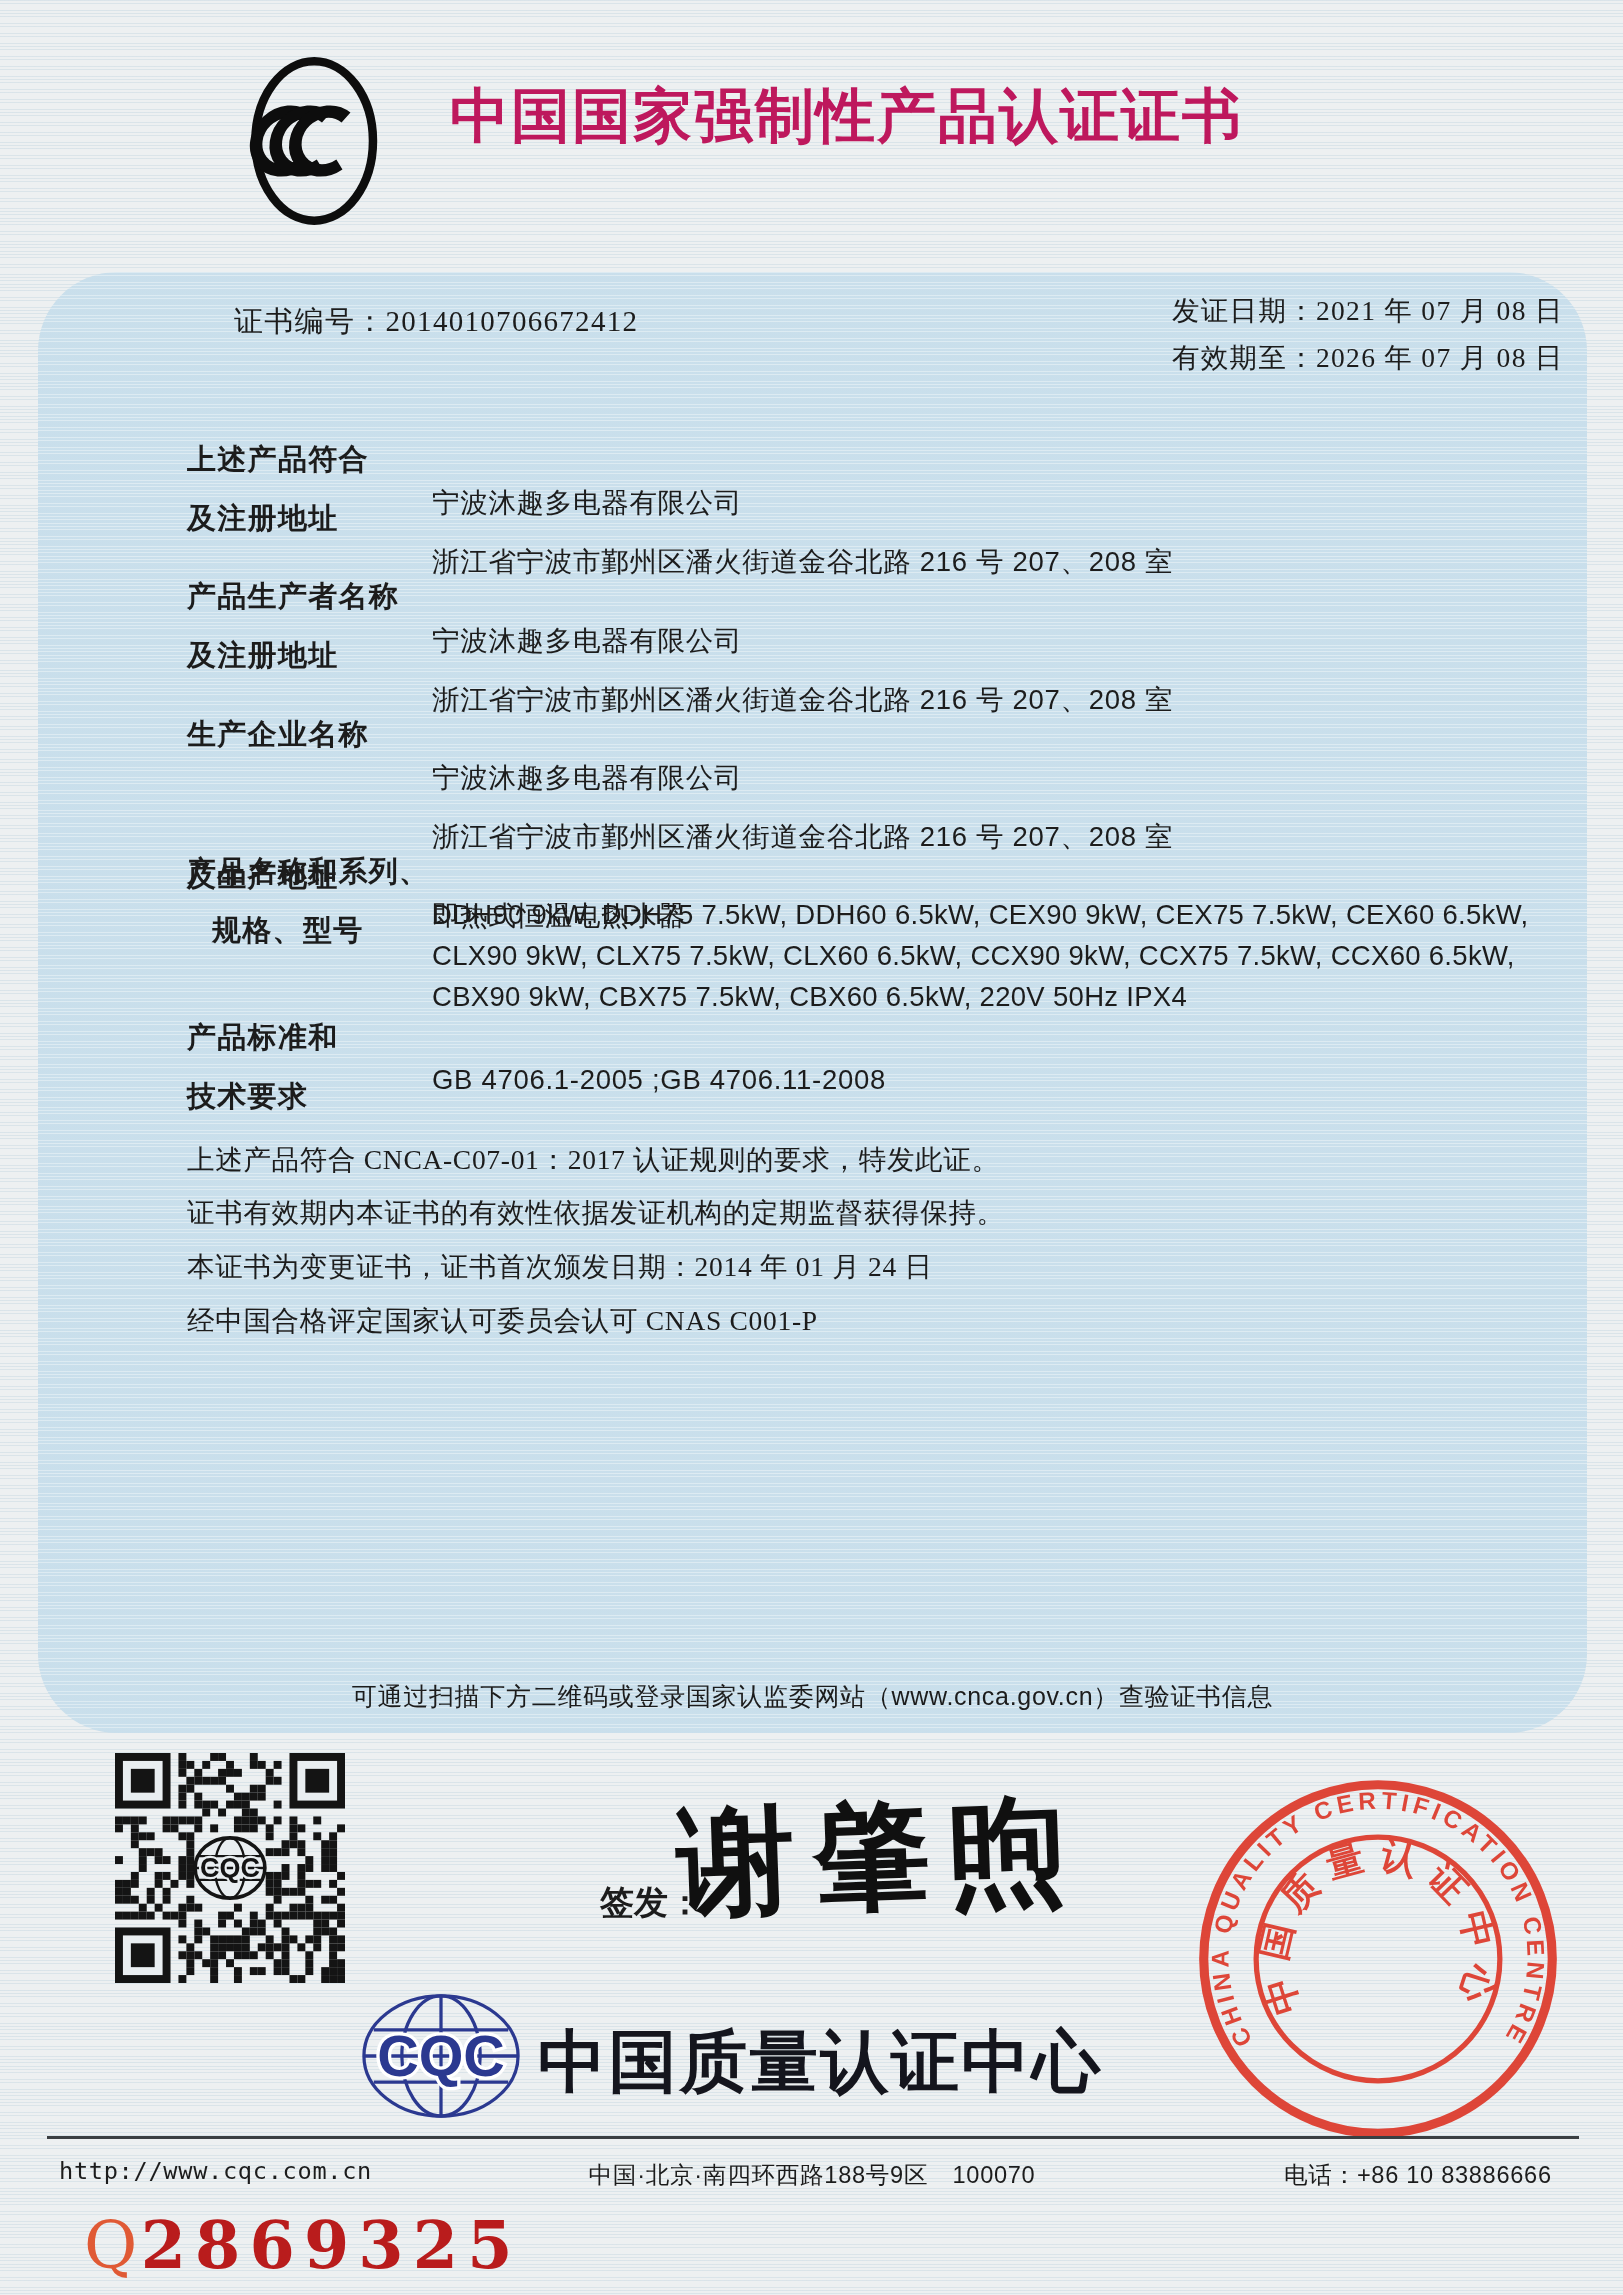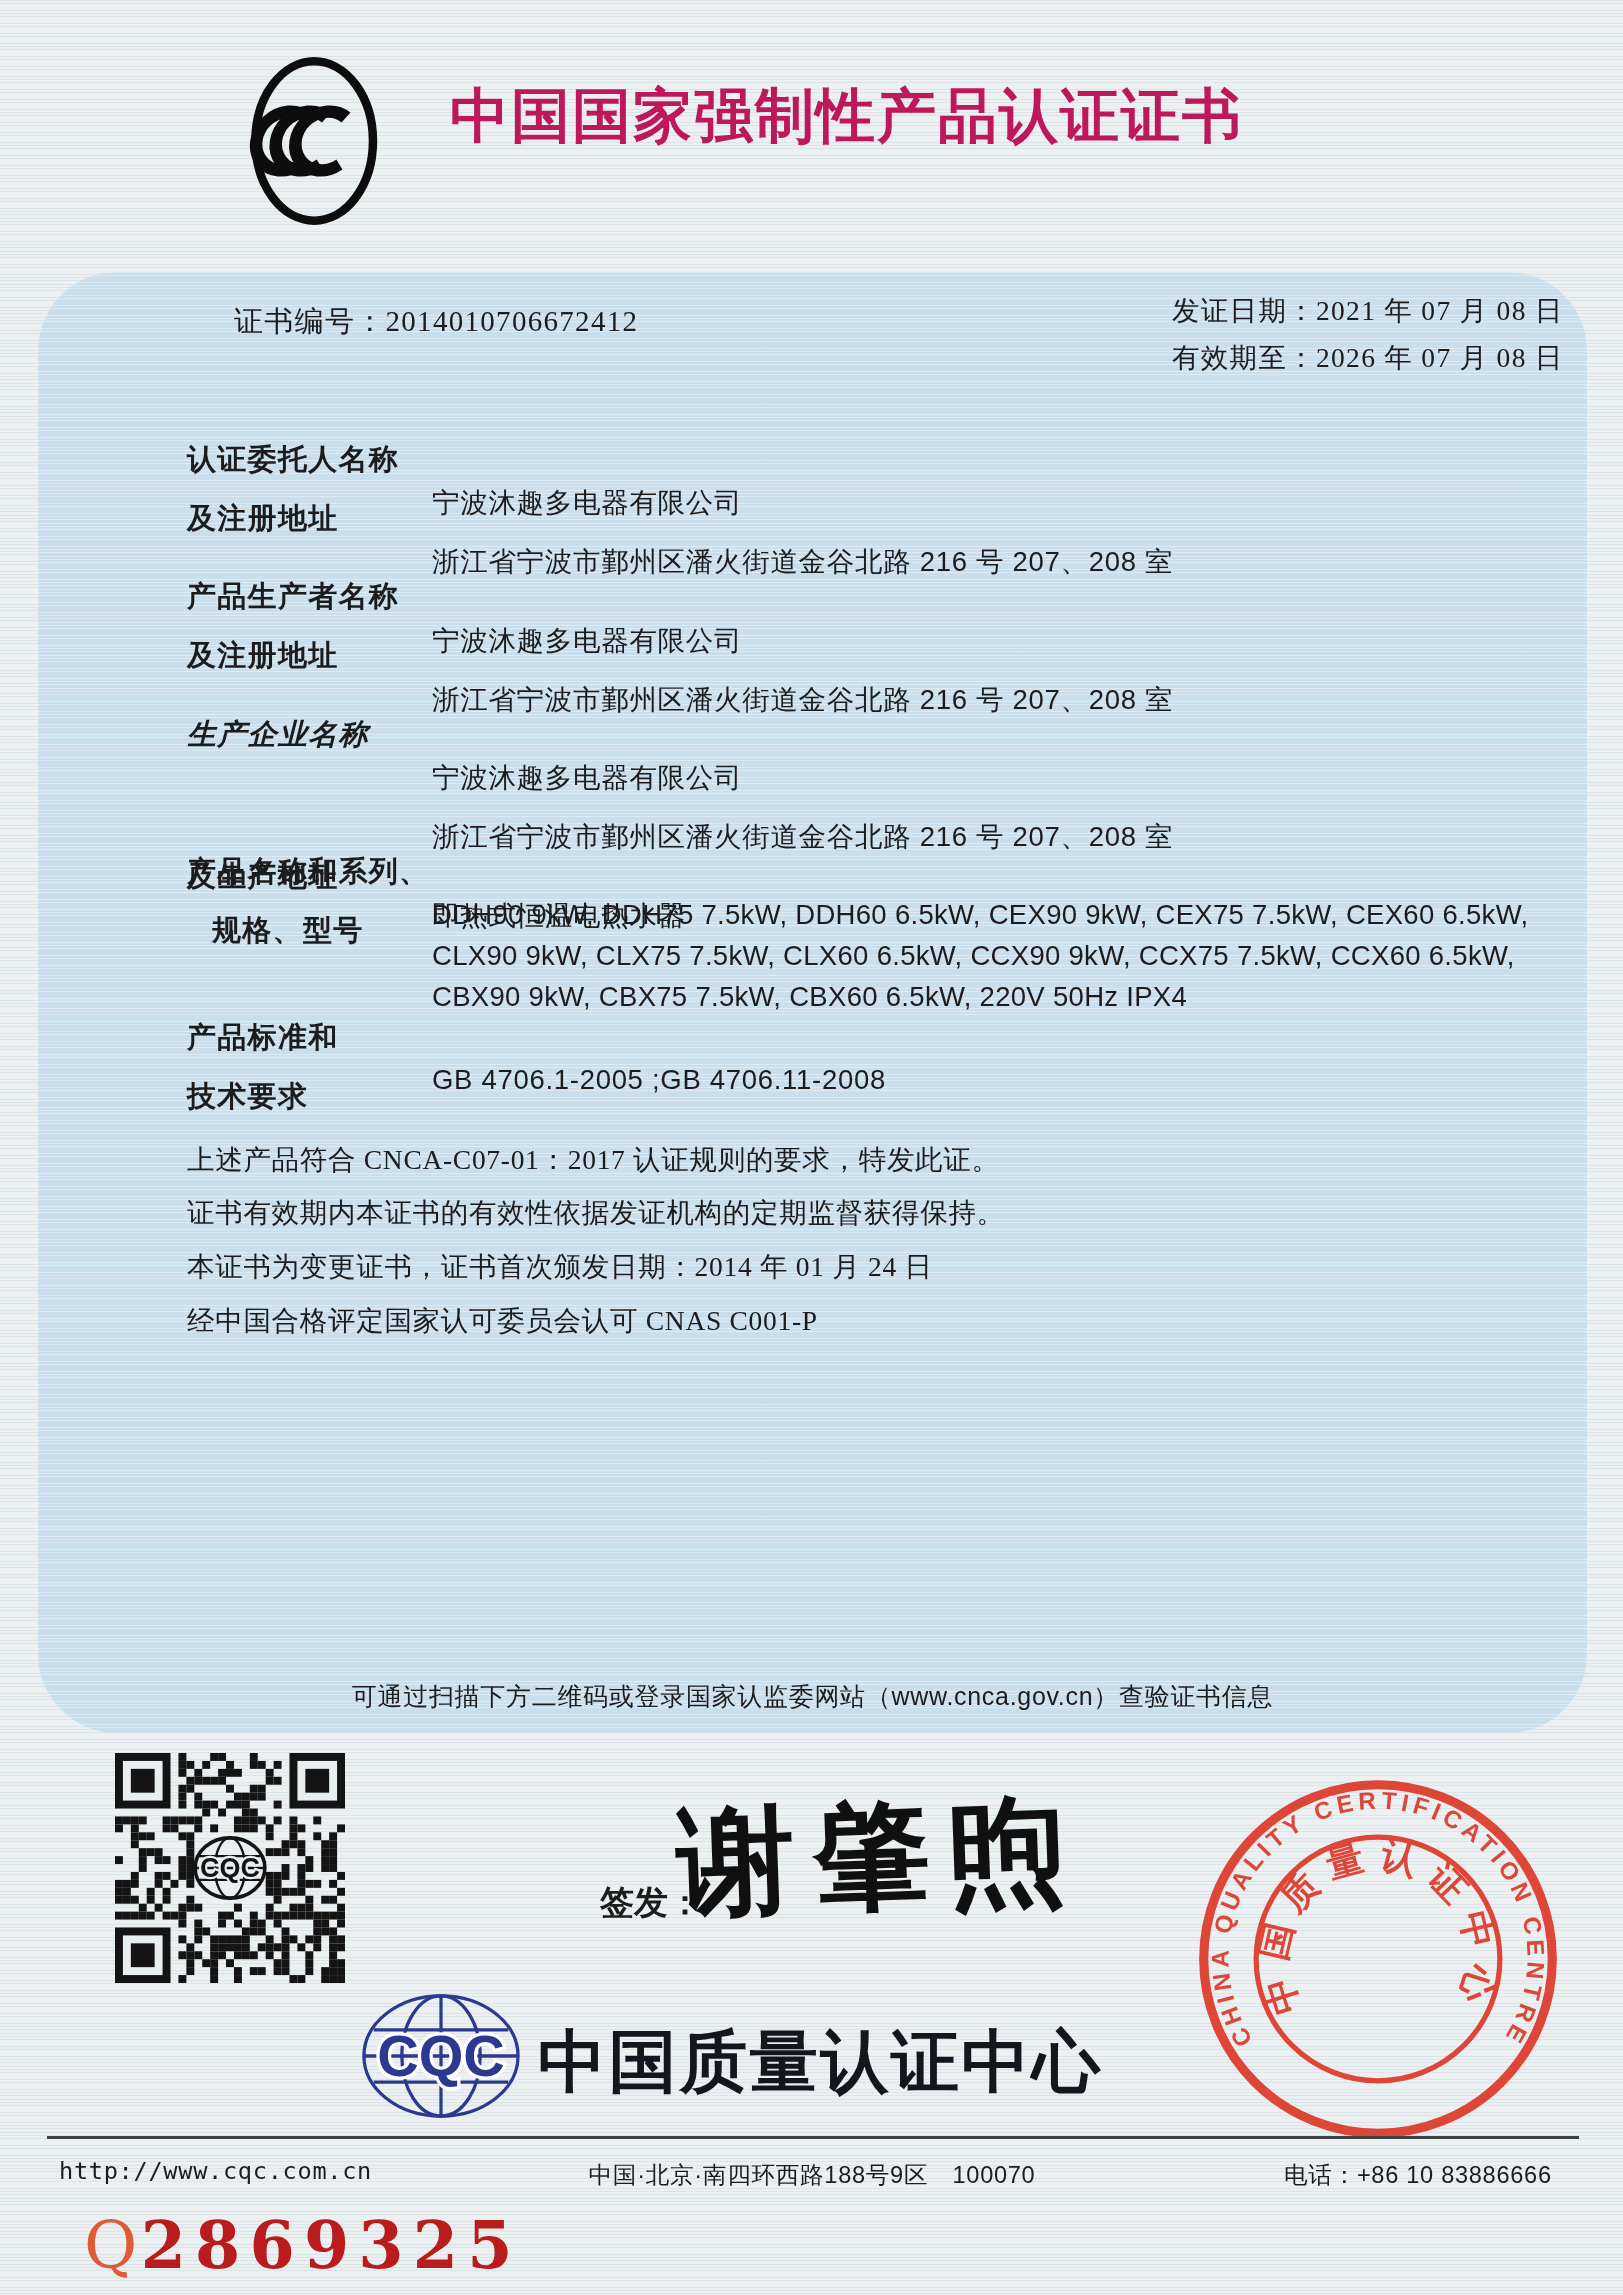--- a/index.html
+++ b/index.html
@@ -66,31 +66,31 @@
 <div class="abs kai certline" style="left:234px;top:302px;">
   <span>证书编号：</span><span>2014010706672412</span>
 </div>
 <div class="abs kai dateline" style="left:1172px;top:293px;">
   <span>发证日期：</span><span>2021 年 07 月 08 日</span>
 </div>
 <div class="abs kai dateline" style="left:1172px;top:340px;">
   <span>有效期至：</span><span>2026 年 07 月 08 日</span>
 </div>
 
-<div class="abs flabel" style="left:187px;top:440px;">认证委托人名称</div>
+<div class="abs flabel" style="left:187px;top:440px;">上述产品符合</div>
 <div class="abs fvalue" style="left:432px;top:441px;">宁波沐趣多电器有限公司</div>
 <div class="abs flabel" style="left:187px;top:499px;">及注册地址</div>
 <div class="abs fvalue" style="left:432px;top:500px;">浙江省宁波市鄞州区潘火街道金谷北路 216 号 207、208 室</div>
 
 <div class="abs flabel" style="left:187px;top:577px;">产品生产者名称</div>
 <div class="abs fvalue" style="left:432px;top:579px;">宁波沐趣多电器有限公司</div>
 <div class="abs flabel" style="left:187px;top:636px;">及注册地址</div>
 <div class="abs fvalue" style="left:432px;top:638px;">浙江省宁波市鄞州区潘火街道金谷北路 216 号 207、208 室</div>
 
-<div class="abs flabel" style="left:187px;top:715px;font-style:italic;">生产企业名称</div>
+<div class="abs flabel" style="left:187px;top:715px;">生产企业名称</div>
 <div class="abs fvalue" style="left:432px;top:716px;">宁波沐趣多电器有限公司</div>
 <div class="abs flabel" style="left:187px;top:814px;margin-top:43px;">及生产地址</div>
 <div class="abs fvalue" style="left:432px;top:775px;">浙江省宁波市鄞州区潘火街道金谷北路 216 号 207、208 室</div>
 
 <div class="abs flabel" style="left:187px;top:852px;">产品名称和系列、</div>
 <div class="abs flabel" style="left:187px;top:911px;margin-left:25px;">规格、型号</div>
 <div class="abs fvalue" style="left:432px;top:854px;">即热式恒温电热水器</div>
 <div class="abs fblock" style="left:432px;top:894px;width:1145px;">DDH90 9kW, DDH75 7.5kW, DDH60 6.5kW, CEX90 9kW, CEX75 7.5kW, CEX60 6.5kW, CLX90 9kW, CLX75 7.5kW, CLX60 6.5kW, CCX90 9kW, CCX75 7.5kW, CCX60 6.5kW, CBX90 9kW, CBX75 7.5kW, CBX60 6.5kW, 220V 50Hz IPX4</div>
 
 <div class="abs flabel" style="left:187px;top:1018px;">产品标准和</div>

